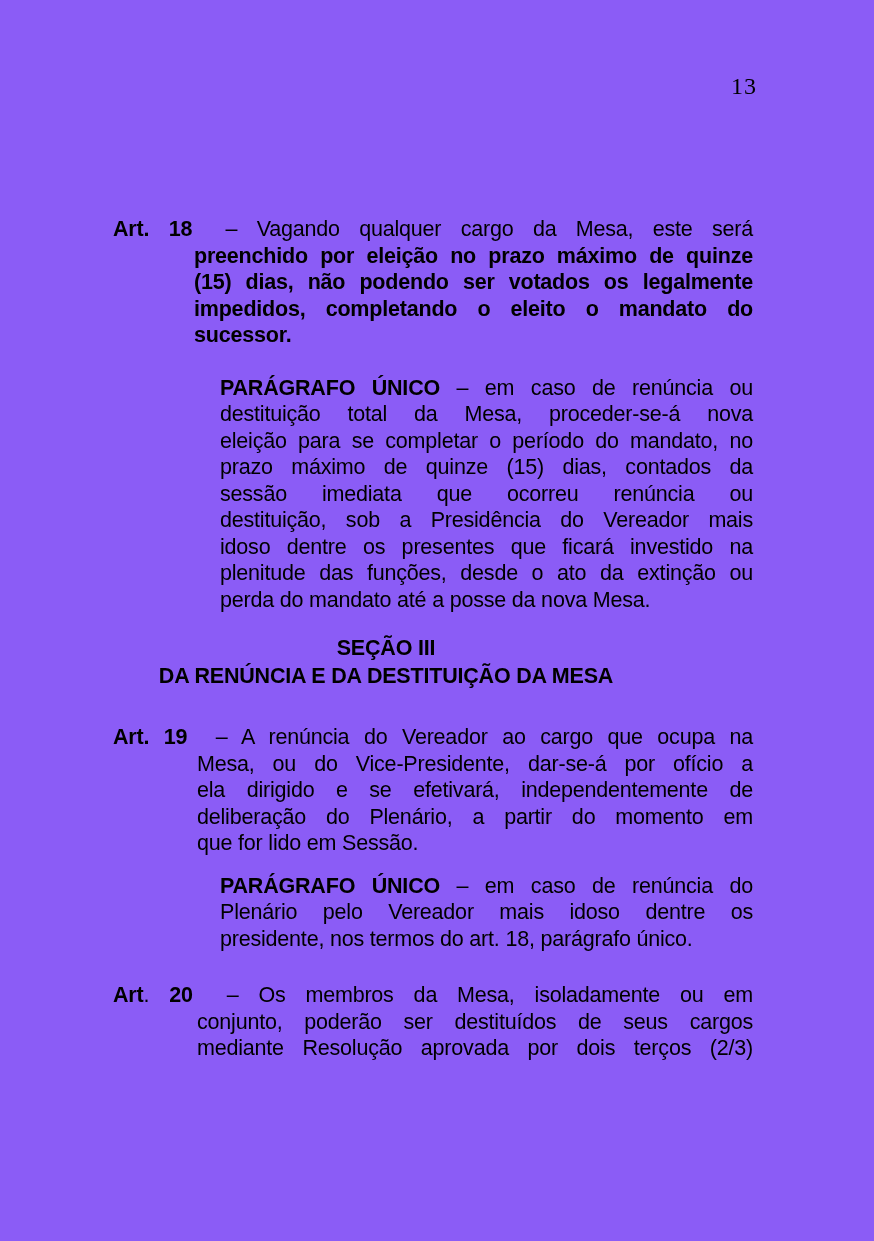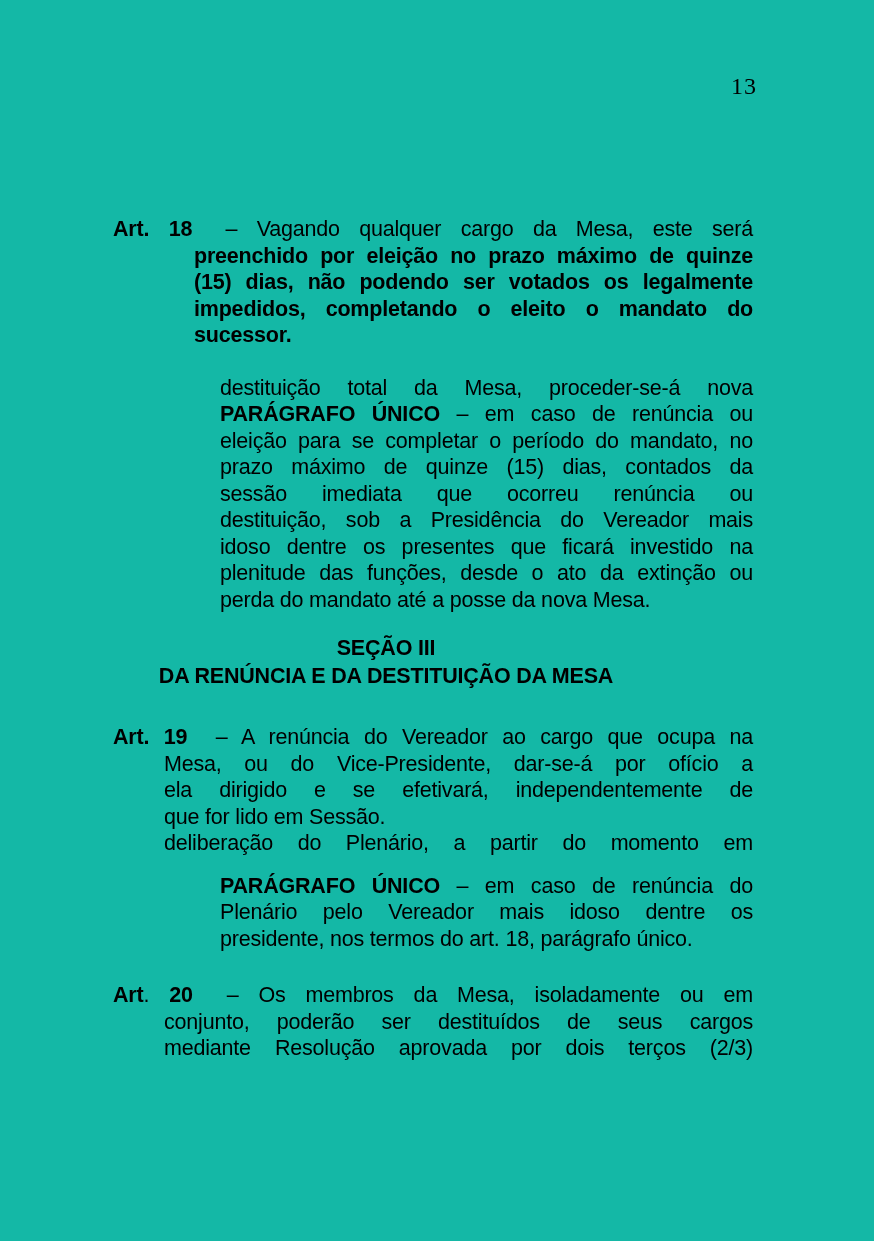--- a/index.html
+++ b/index.html
@@ -1,21 +1,21 @@
 <!DOCTYPE html>
 <html lang="pt"><head>
 <meta charset="utf-8">
 <style>
   * { margin: 0; padding: 0; box-sizing: border-box; }
   html, body { background: #ffffff; }
   .page {
     position: relative;
     width: 874px;
     height: 1241px;
-    background: #14b8a6;
+    background: #8b5cf6;
     overflow: hidden;
     color: #000000;
     font-family: "Liberation Sans", "DejaVu Sans", sans-serif;
   }
   .page-number {
     position: absolute;
     top: 74px;
     left: 731px;
     font-family: "Liberation Serif", "DejaVu Serif", serif;
     font-size: 24px;
@@ -30,21 +30,21 @@
     font-size: 21.5px;
     line-height: 26.5px;
     letter-spacing: -0.2px;
   }
   .line { white-space: nowrap; }
   .j { text-align: justify; text-align-last: justify; }
   .last { text-align: center; text-align-last: left; }
   .b { font-weight: bold; }
   .tab { display: inline-block; width: 14px; }
   .ind18 { margin-left: 81px; font-weight: bold; }   
-  .ind { margin-left: 51px; }    
+  .ind { margin-left: 84px; }    
   .pu { margin-left: 107px; }
   .pu1 { margin-top: 26px; }
   .pu2 { margin-top: 16px; }
   .heading {
     margin-top: 21px;
     width: 546px;
     text-align: center;
     font-weight: bold;
     line-height: 28px;
   }
@@ -67,42 +67,42 @@
 
     <div>
       <div class="line j"><span class="b">Art. 18</span><span class="tab"></span> <span>– Vagando qualquer cargo da Mesa, este será</span></div>
       <div class="line j ind18">preenchido por eleição no prazo máximo de quinze</div>
       <div class="line j ind18">(15) dias, não podendo ser votados os legalmente</div>
       <div class="line j ind18">impedidos, completando o eleito o mandato do</div>
       <div class="line last ind18">sucessor.</div>
     </div>
 
     <div class="pu pu1">
+      <div class="line j"><span class="b">PARÁGRAFO ÚNICO</span> <span>– em caso de renúncia ou</span></div>
       <div class="line j">destituição total da Mesa, proceder-se-á nova</div>
-      <div class="line j"><span class="b">PARÁGRAFO ÚNICO</span> <span>– em caso de renúncia ou</span></div>
       <div class="line j">eleição para se completar o período do mandato, no</div>
       <div class="line j">prazo máximo de quinze (15) dias, contados da</div>
       <div class="line j">sessão imediata que ocorreu renúncia ou</div>
       <div class="line j">destituição, sob a Presidência do Vereador mais</div>
       <div class="line j">idoso dentre os presentes que ficará investido na</div>
       <div class="line j">plenitude das funções, desde o ato da extinção ou</div>
       <div class="line last">perda do mandato até a posse da nova Mesa.</div>
     </div>
 
     <div class="heading">
       <div class="hline">SEÇÃO III</div>
       <div class="hline">DA RENÚNCIA E DA DESTITUIÇÃO DA MESA</div>
     </div>
 
     <div class="art19">
       <div class="line j"><span class="b">Art. 19</span><span class="tab"></span> <span>– A renúncia do Vereador ao cargo que ocupa na</span></div>
       <div class="line j ind">Mesa, ou do Vice-Presidente, dar-se-á por ofício a</div>
       <div class="line j ind">ela dirigido e se efetivará, independentemente de</div>
+      <div class="line j ind">deliberação do Plenário, a partir do momento em</div>
       <div class="line last ind">que for lido em Sessão.</div>
-      <div class="line j ind">deliberação do Plenário, a partir do momento em</div>
     </div>
 
     <div class="pu pu2">
       <div class="line j"><span class="b">PARÁGRAFO ÚNICO</span> <span>– em caso de renúncia do</span></div>
       <div class="line j">Plenário pelo Vereador mais idoso dentre os</div>
       <div class="line last">presidente, nos termos do art. 18, parágrafo único.</div>
     </div>
 
     <div class="art20">
       <div class="line j"><span class="b">Art</span><span>. </span><span class="b">20</span><span class="tab"></span> <span>– Os membros da Mesa, isoladamente ou em</span></div>

